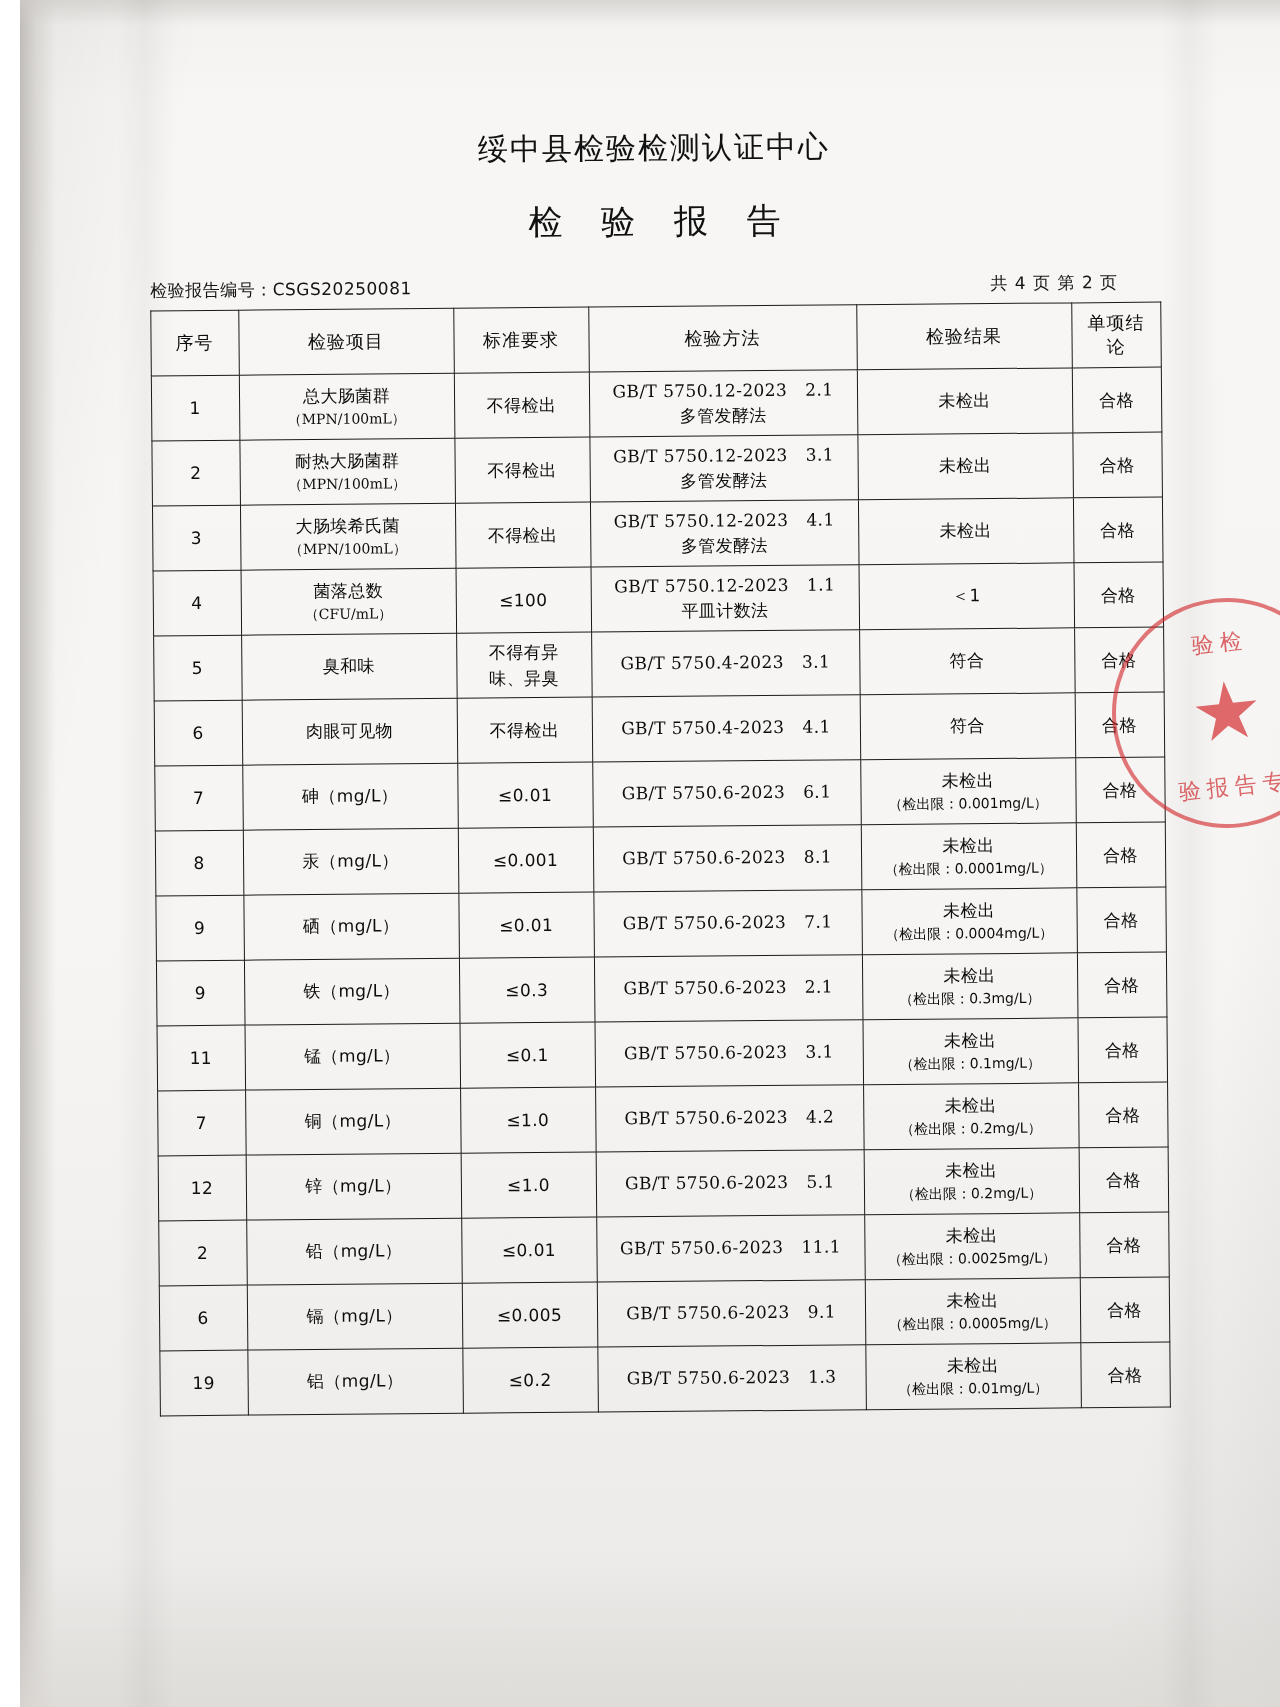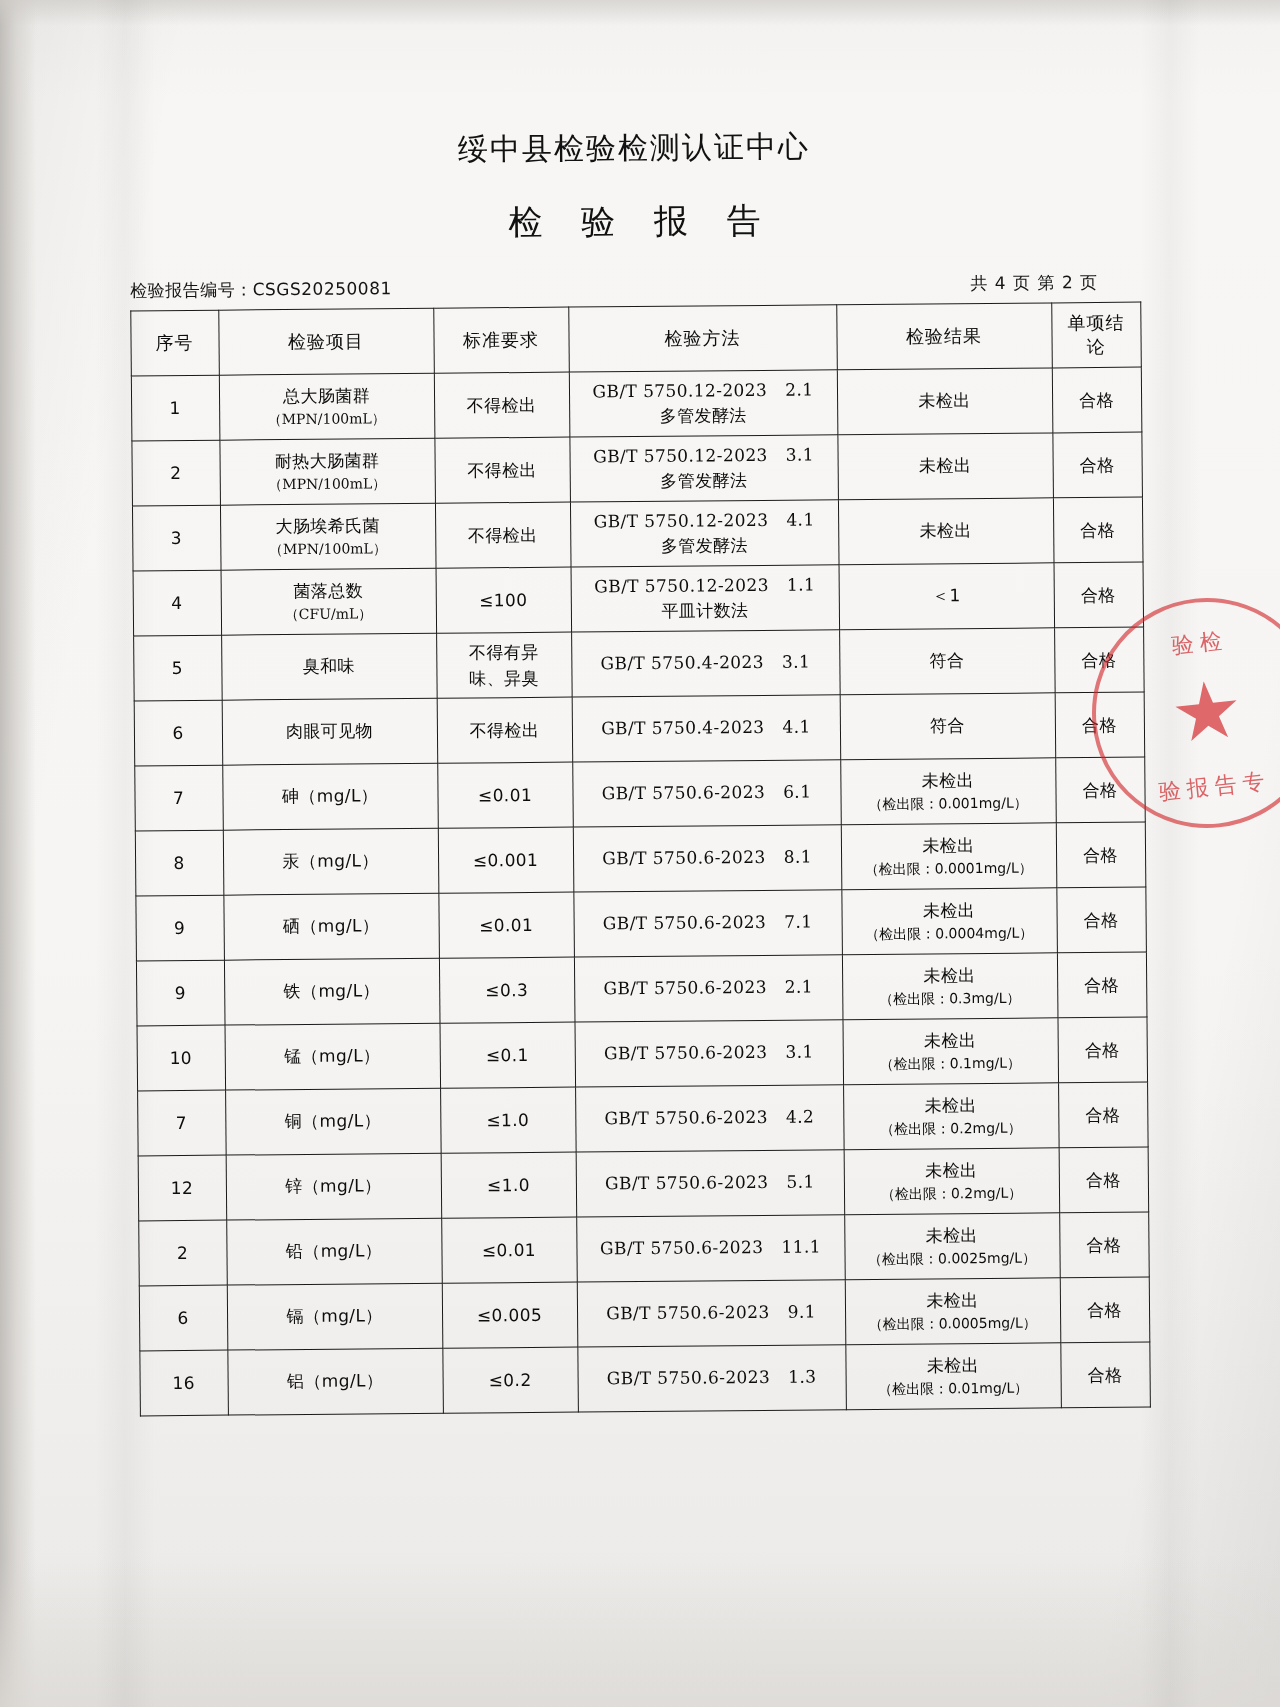--- a/index.html
+++ b/index.html
@@ -15,20 +15,21 @@
     font-family: "Liberation Sans", sans-serif;
   }
 
   
   .page {
     position: absolute;
     inset: 0;
     background:
       linear-gradient(100deg, rgba(0,0,0,0.05) 0%, rgba(0,0,0,0.0) 12%, rgba(0,0,0,0.0) 88%, rgba(0,0,0,0.06) 100%),
       linear-gradient(180deg, #f2f1ef 0%, #f7f6f4 6%, #f6f5f3 55%, #efeeec 82%, #eae9e7 100%);
+    margin-left: 20px;
   }
   
   .edge-left {
     position: absolute;
     left: 0; top: 0; bottom: 0;
     width: 36px;
     background: linear-gradient(90deg, #b9b6b2 0%, #d7d4d0 45%, rgba(238,236,233,0) 100%);
     opacity: .85;
   }
   .edge-top {
@@ -380,21 +381,21 @@
             <td class="two-line">
               <div class="meth-line">GB/T 5750.6-2023<span class="gap"></span>2.1</div>
             </td>
             <td class="two-line">
               <div>未检出</div>
               <div class="small">（检出限：0.3mg/L）</div>
             </td>
             <td>合格</td>
           </tr>
           <tr>
-            <td class="num">10</td>
+            <td class="num">11</td>
             <td class="two-line">
               <div>锰（mg/L）</div>
             </td>
             <td>
               <div>≤0.1</div>
             </td>
             <td class="two-line">
               <div class="meth-line">GB/T 5750.6-2023<span class="gap"></span>3.1</div>
             </td>
             <td class="two-line">
@@ -465,21 +466,21 @@
             <td class="two-line">
               <div class="meth-line">GB/T 5750.6-2023<span class="gap"></span>9.1</div>
             </td>
             <td class="two-line">
               <div>未检出</div>
               <div class="small">（检出限：0.0005mg/L）</div>
             </td>
             <td>合格</td>
           </tr>
           <tr>
-            <td class="num">16</td>
+            <td class="num">19</td>
             <td class="two-line">
               <div>铝（mg/L）</div>
             </td>
             <td>
               <div>≤0.2</div>
             </td>
             <td class="two-line">
               <div class="meth-line">GB/T 5750.6-2023<span class="gap"></span>1.3</div>
             </td>
             <td class="two-line">

